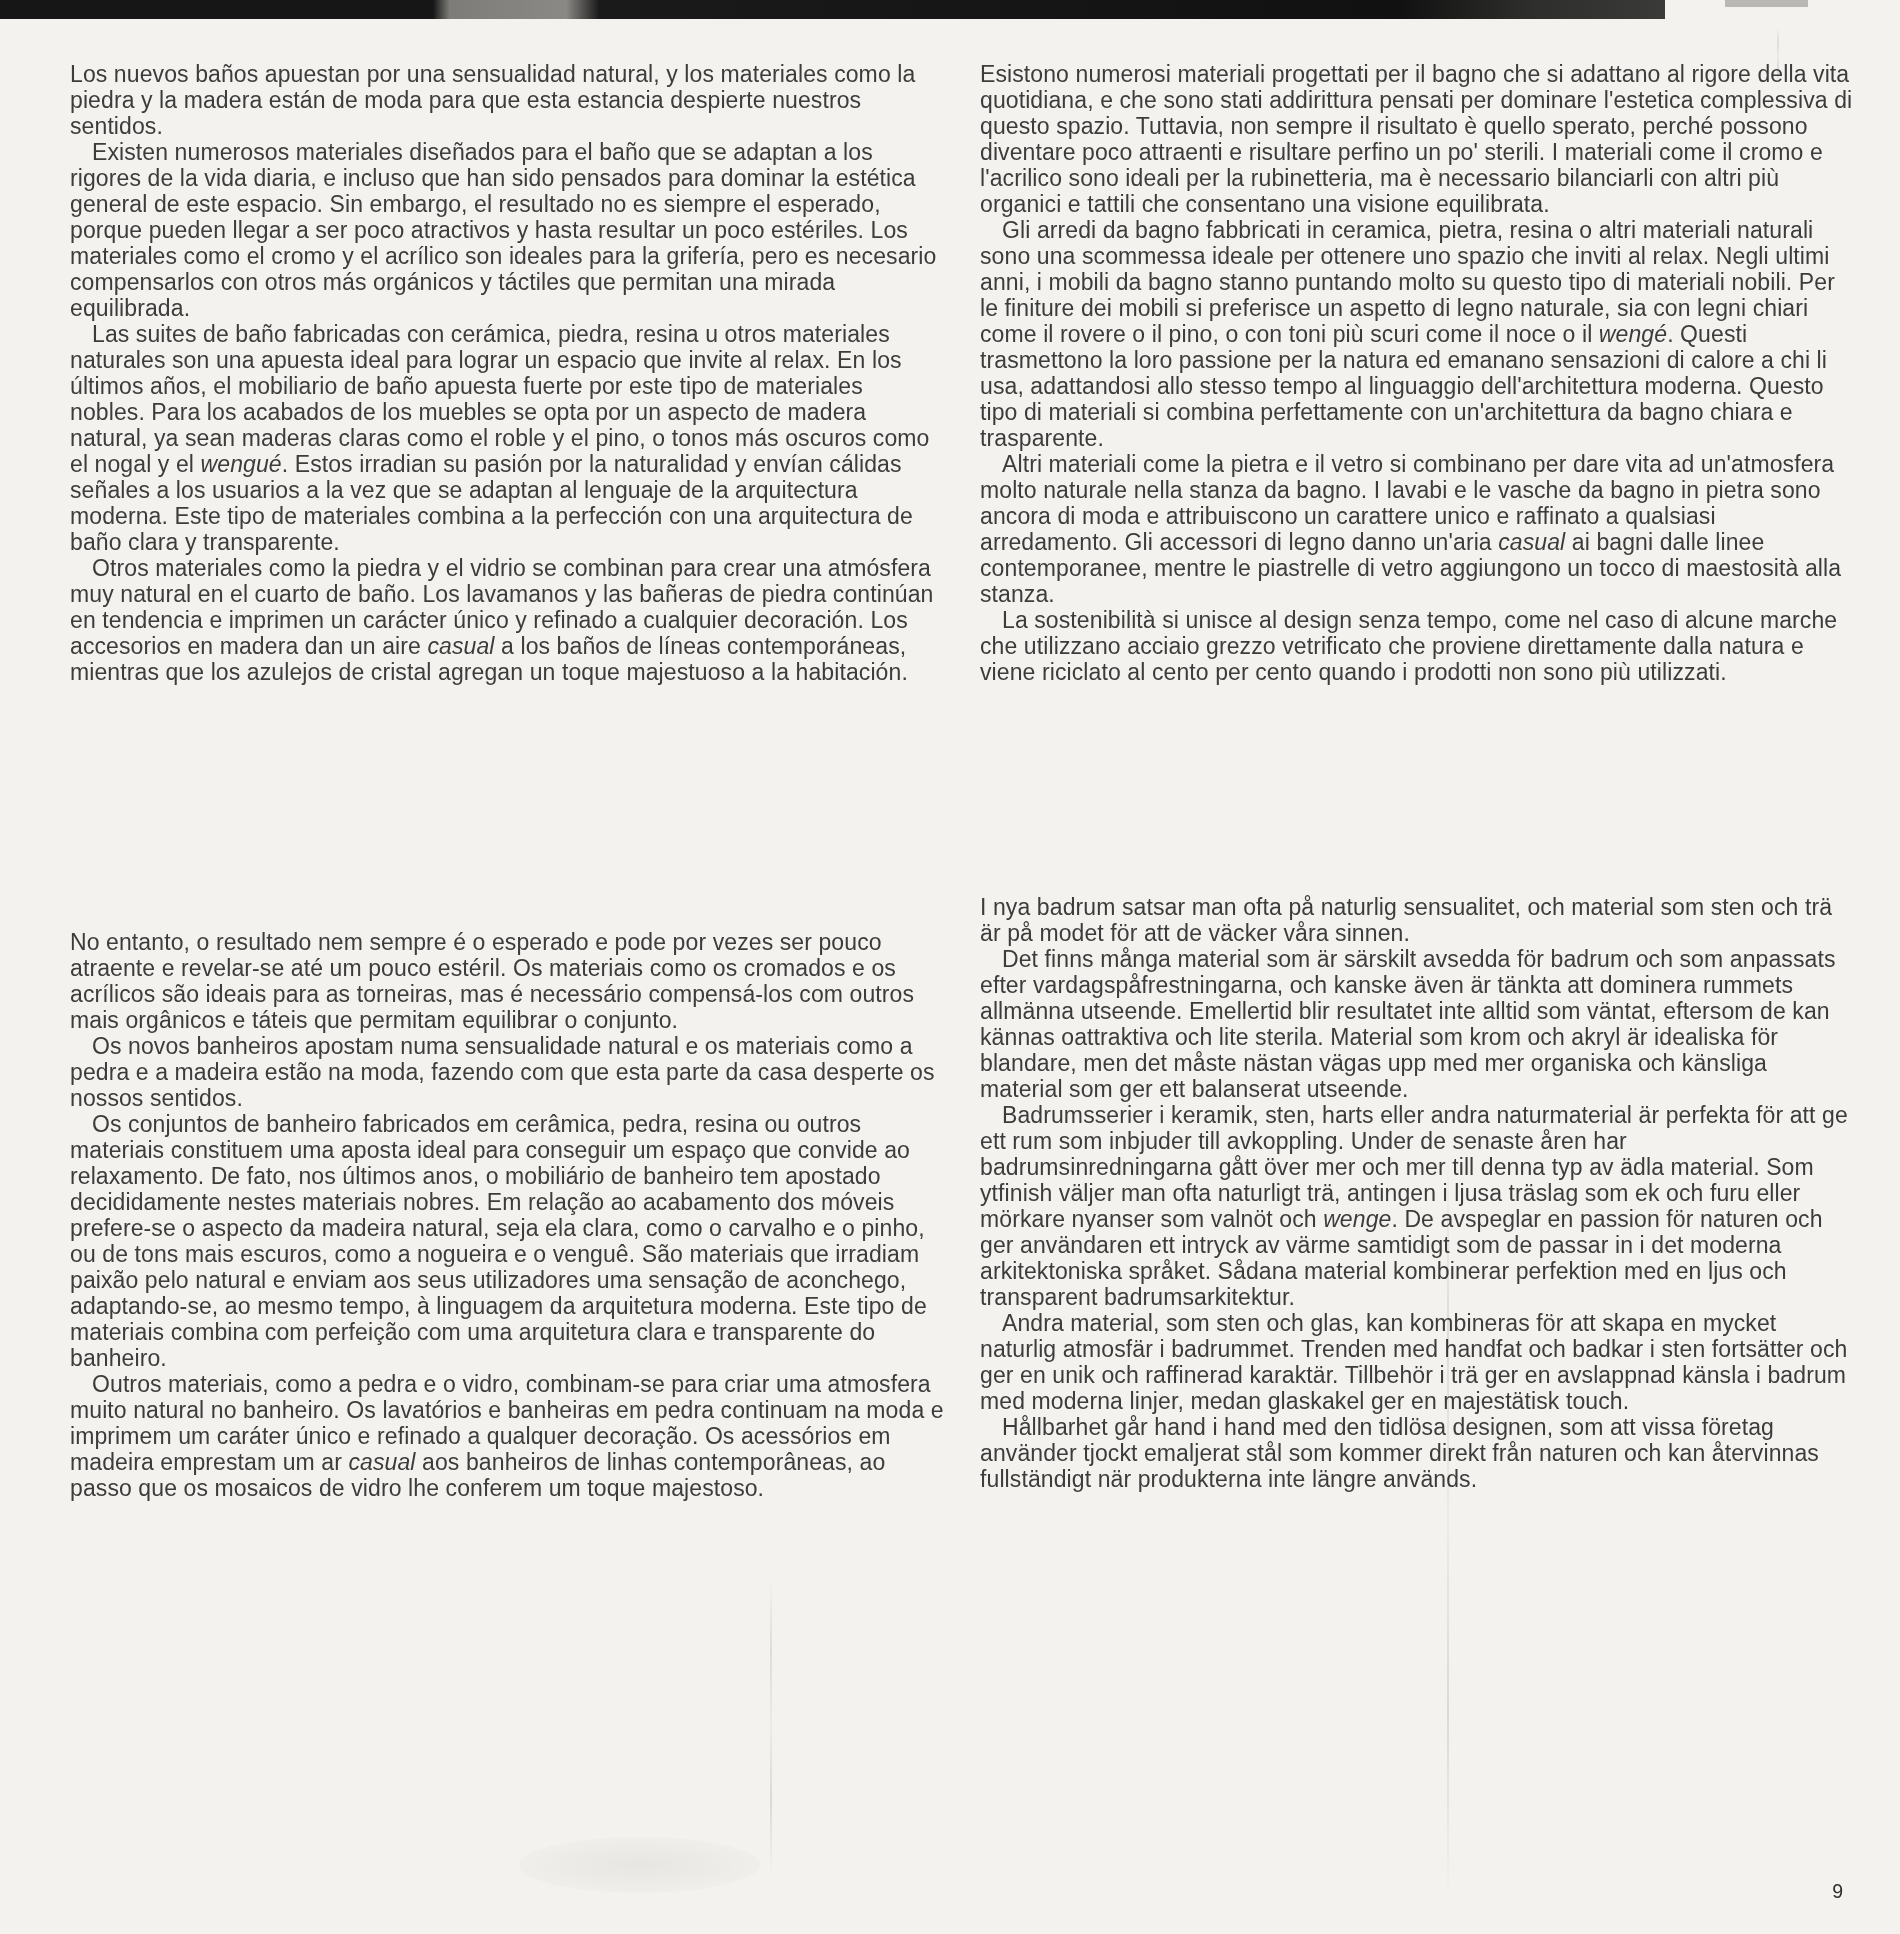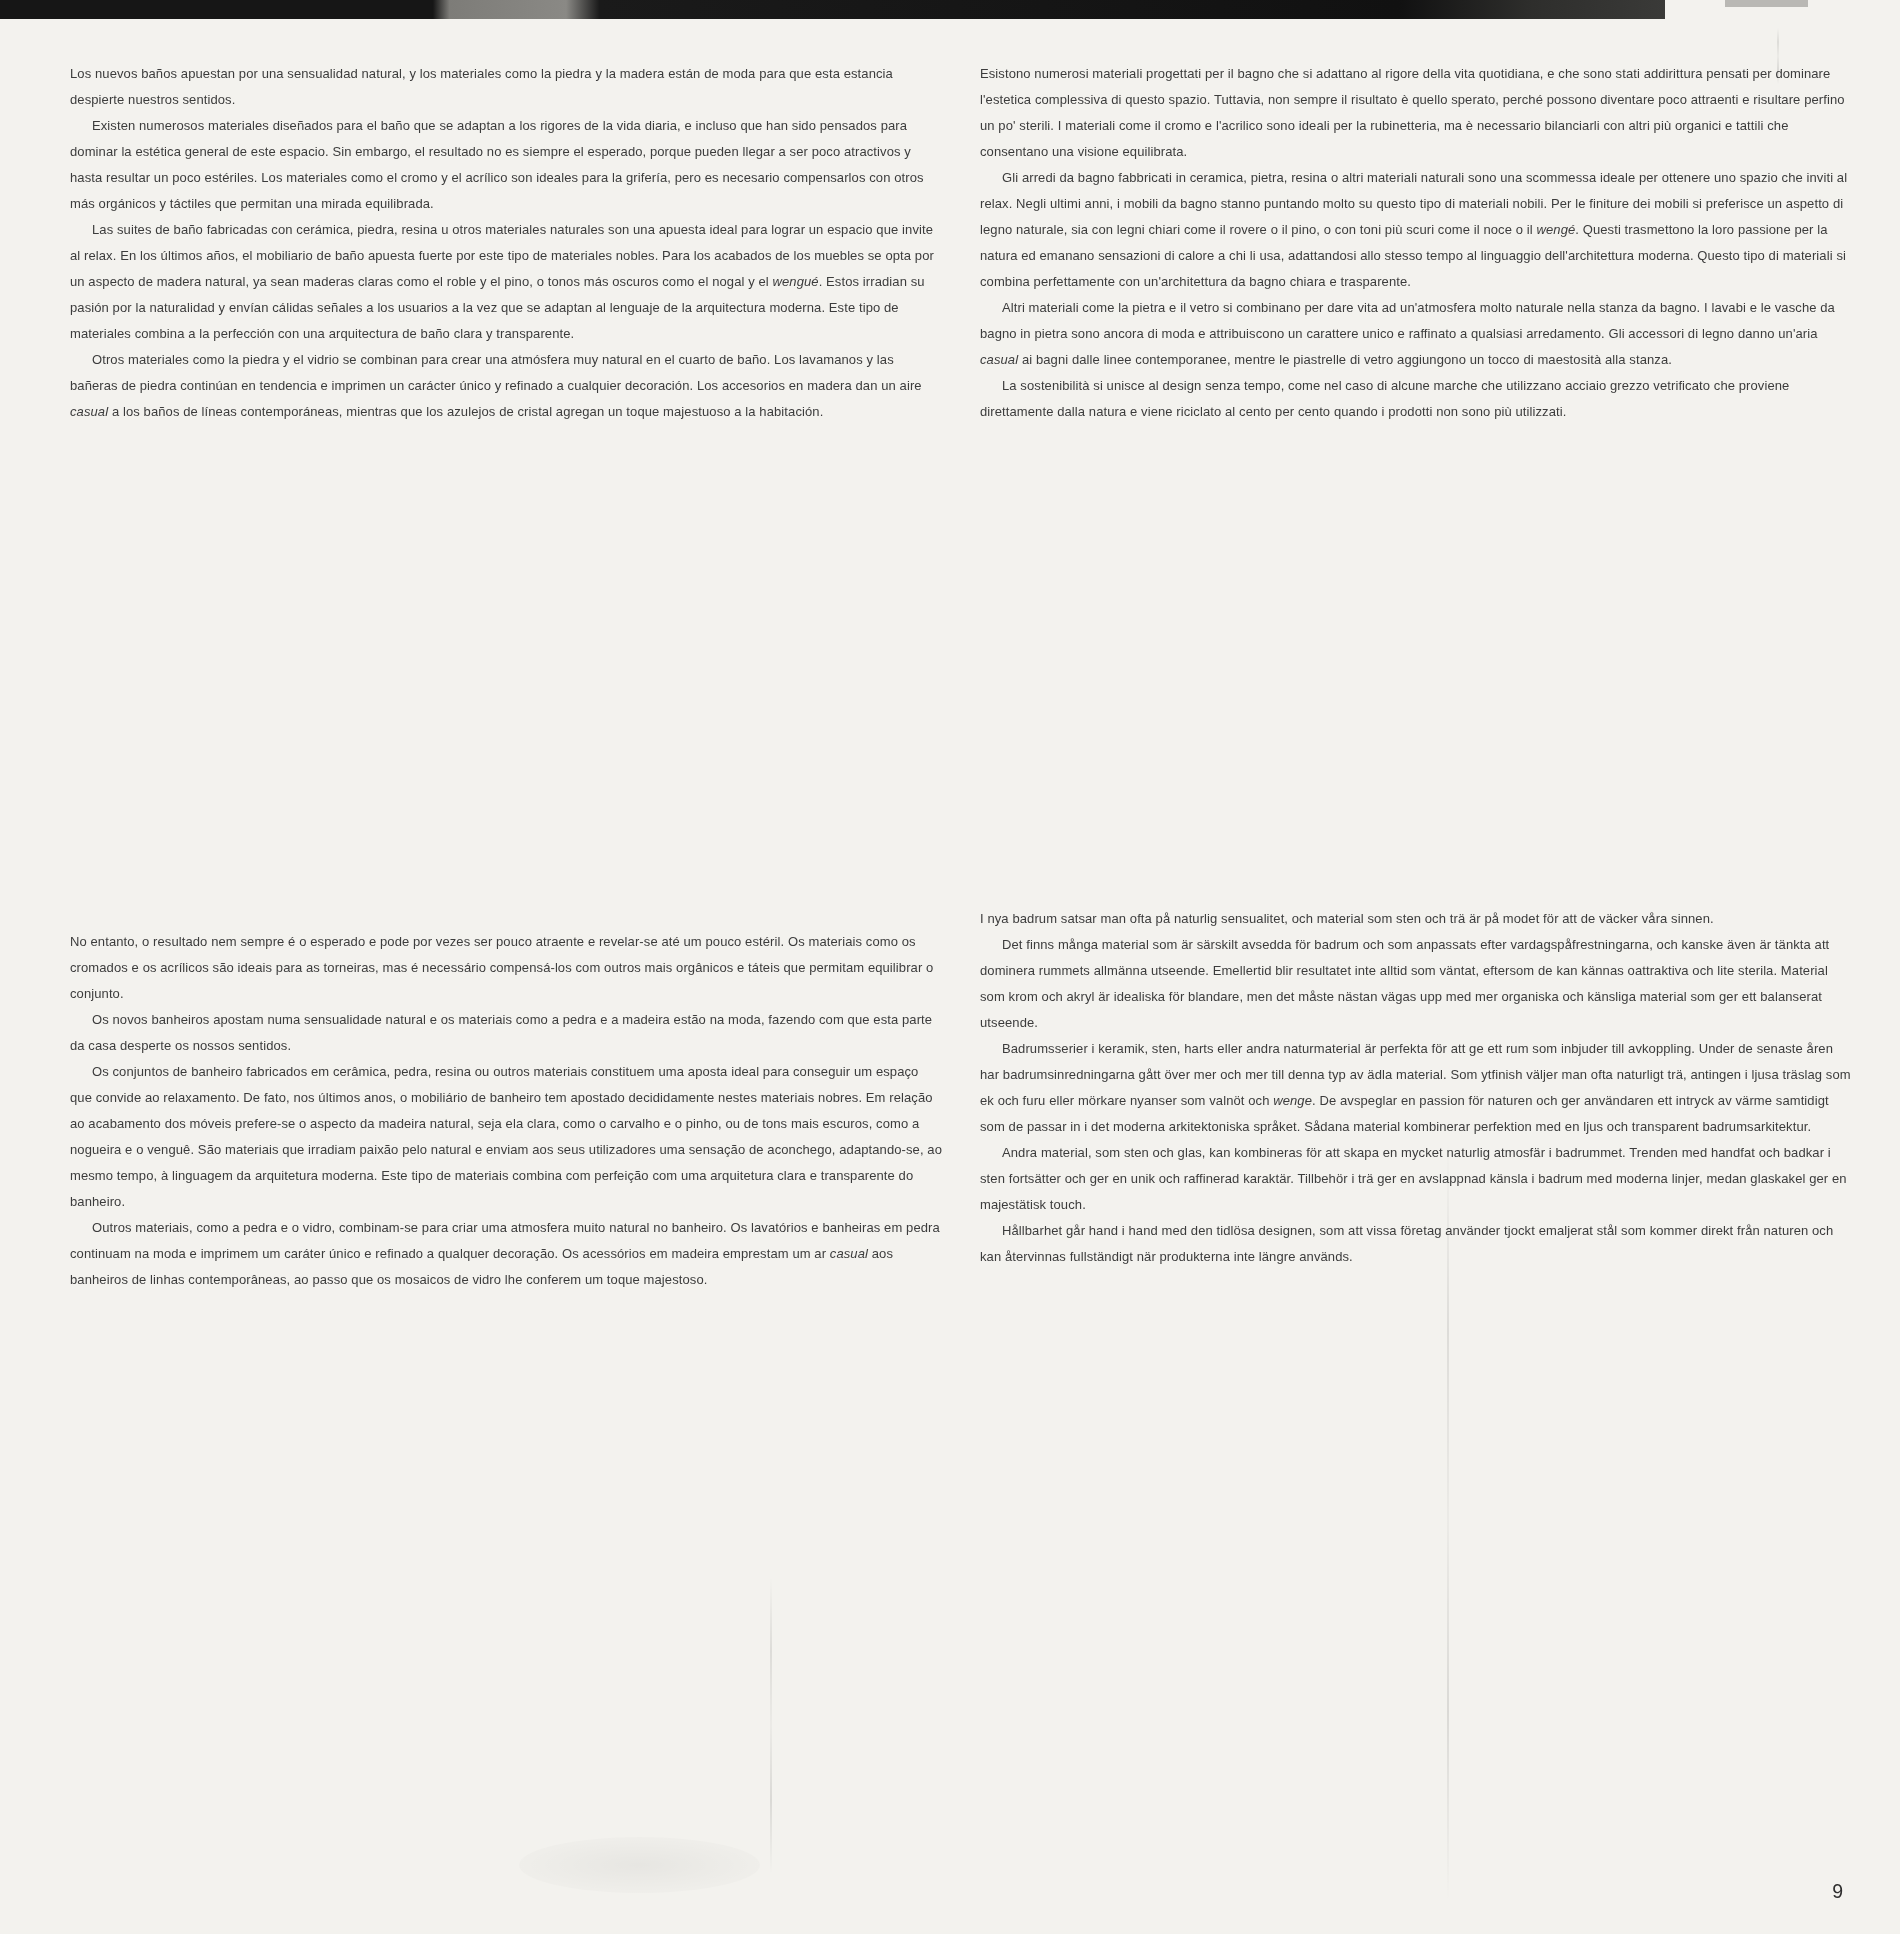--- a/index.html
+++ b/index.html
@@ -26,31 +26,31 @@
   }
   .scan-bar-nub {
     position: absolute;
     top: 0; left: 1725px;
     width: 83px; height: 7.4px;
     background: #b9b8b4;
   }
   .text-col {
     position: absolute;
     width: 874px;
-    font-size: 13px;
+    font-size: 23px;
     line-height: 26px;
     letter-spacing: 0.1px;
     text-align: left;
   }
   .text-col p { text-indent: 22px; }
   .text-col p:first-child { text-indent: 0; }
   #col-es { left: 70px;   top: 61px;  }
   #col-it { left: 980px; top: 61px;  }
   #col-pt { left: 70px;   top: 929px; }
-  #col-sv { left: 980px; top: 894px; margin-top: 12px;  }
+  #col-sv { left: 980px; top: 894px;  }
   .page-number {
     position: absolute;
     right: 58px; bottom: 32px;
     font-size: 19.5px;
     color: #2e2e2e;
   }
   .crease {
     position: absolute;
     width: 1.9px;
     background: linear-gradient(180deg, rgba(0,0,0,0), rgba(0,0,0,0.09), rgba(0,0,0,0.03), rgba(0,0,0,0.10), rgba(0,0,0,0));

